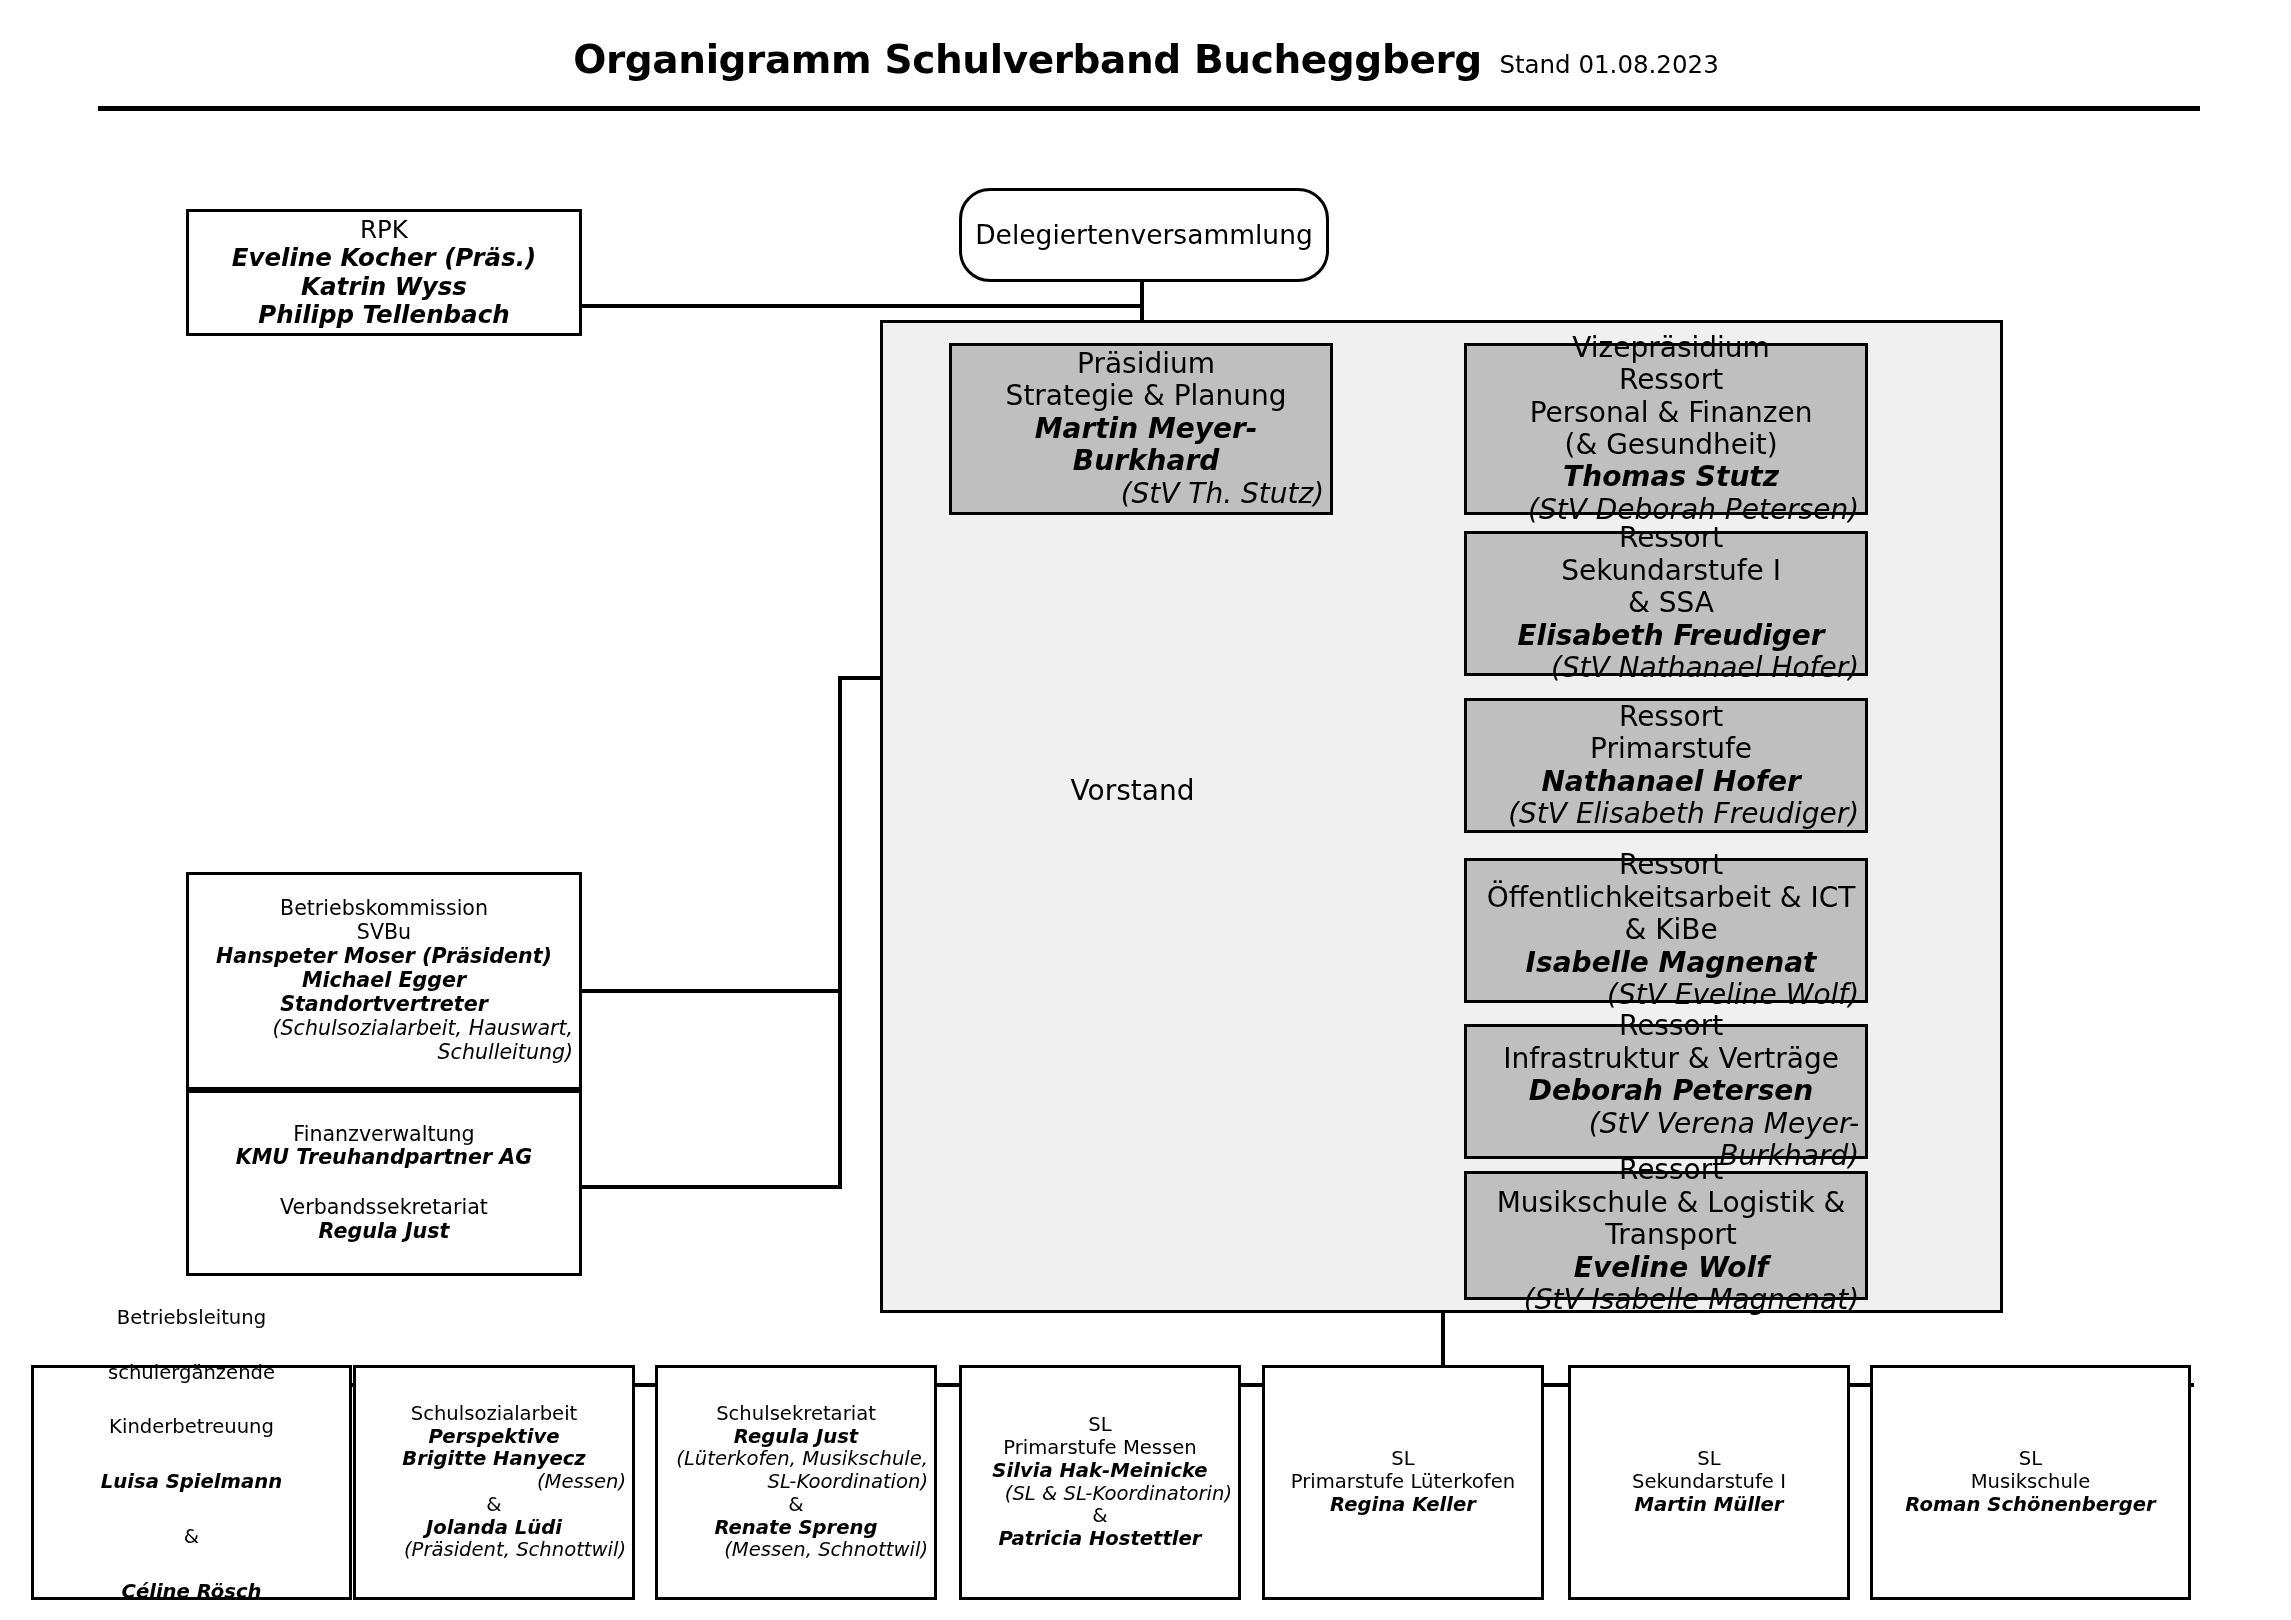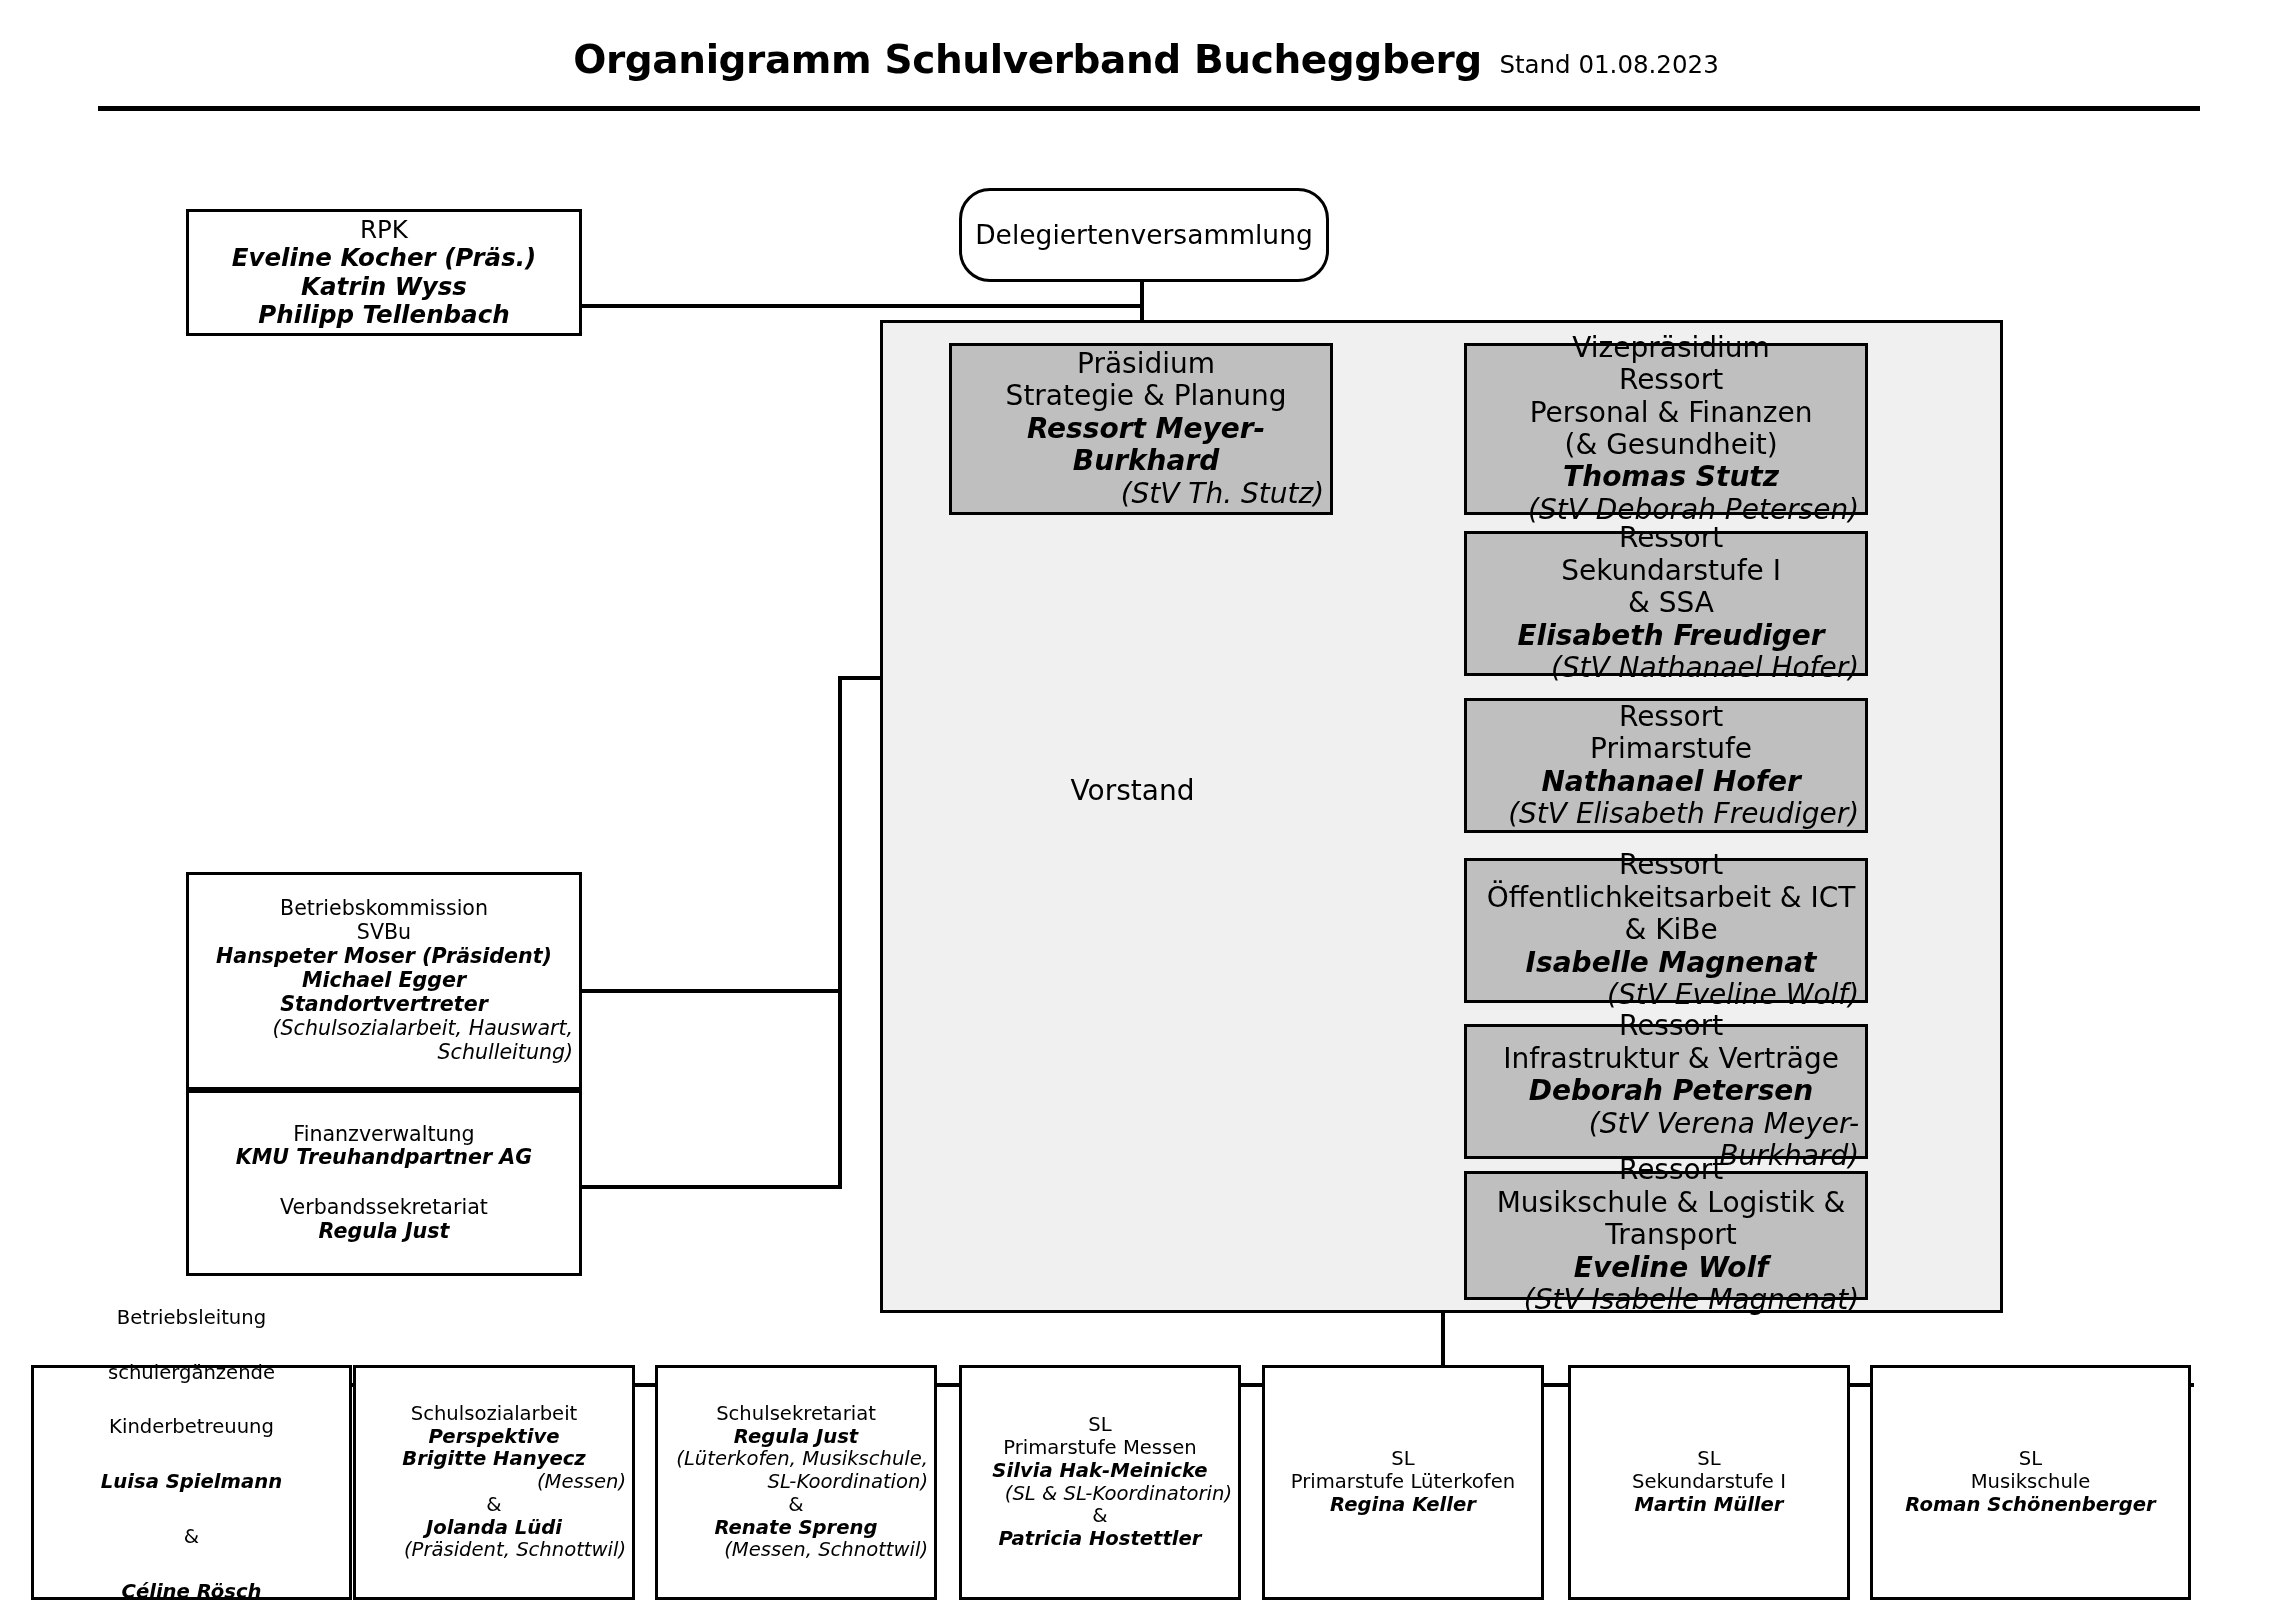--- a/index.html
+++ b/index.html
@@ -147,21 +147,21 @@
 <div class="box fs-top" style="left:186px; top:209px; width:396px; height:127px;align-items:flex-end;">
   <span class="ln plain">RPK</span>
   <span class="ln bi">Eveline Kocher (Präs.)</span>
   <span class="ln bi">Katrin Wyss</span>
   <span class="ln bi">Philipp Tellenbach</span>
 </div>
 
 <div class="box gray fs-mid" style="left:949px; top:343px; width:384px; height:172px;">
   <span class="ln plain">Präsidium</span>
   <span class="ln plain">Strategie &amp; Planung</span>
-  <span class="ln bi">Ressort Meyer-Burkhard</span>
+  <span class="ln bi">Martin Meyer-Burkhard</span>
   <span class="ln it">(StV Th. Stutz)</span>
 </div>
 
 <div class="box gray fs-mid" style="left:1464px; top:343px; width:404px; height:172px;">
   <span class="ln plain">Vizepräsidium</span>
   <span class="ln plain">Ressort</span>
   <span class="ln plain">Personal &amp; Finanzen</span>
   <span class="ln plain">(&amp; Gesundheit)</span>
   <span class="ln bi">Thomas Stutz</span>
   <span class="ln it">(StV Deborah Petersen)</span>

